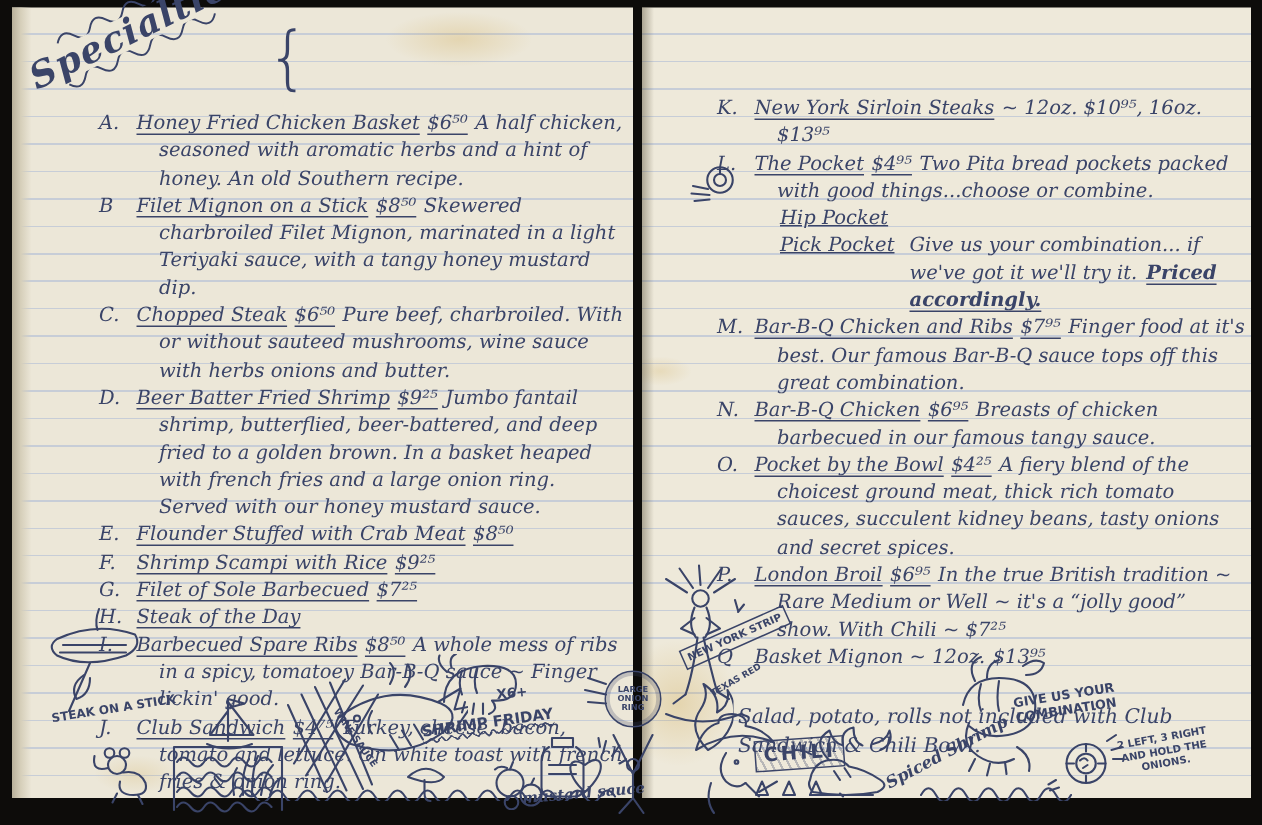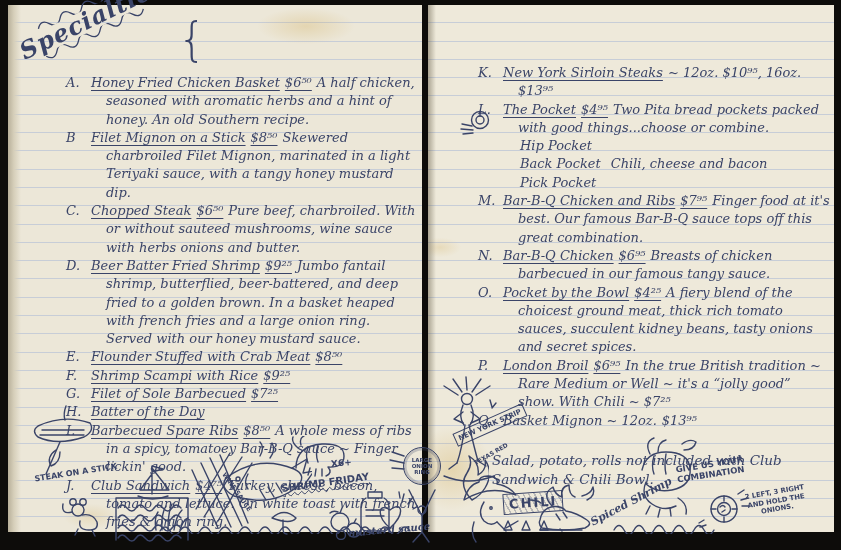--- a/index.html
+++ b/index.html
@@ -73,21 +73,21 @@
   .list.lcol{ left:66px; top:74px; width:352px; }
   .list.rcol{ left:478px; top:64px; width:352px; }
   .item{ display:flex; }
   .item .letter{ flex:0 0 25px; }
   .item .body{ flex:1; padding-left:15px; text-indent:-15px; }
   .und{ text-decoration:underline; text-decoration-thickness:1.2px; text-underline-offset:2.5px; }
   .noline .und{ text-decoration:none; }
   .pr{ margin-left:5px; }
   .ds{ margin-left:5px; }
   .sub{ display:flex; padding-left:42px; }
-  .sub .sname{ white-space:nowrap; margin-right:10px; }
+  .sub .sname{ white-space:nowrap; margin-right:10px;text-decoration:underline; }
   .sub .sdesc{ flex:1; }
   .priced{ margin-left:6px; font-weight:bold; text-decoration:underline; text-underline-offset:2.5px;}
   .footnote{ margin-top:21px; padding-left:14px; font-size:13.5px; line-height:19px; }
 
   
   .dd{ position:absolute; }
   .dd svg{ display:block; }
   .dd path, .dd circle, .dd line, .dd rect, .dd ellipse, .dd polyline{
     stroke:var(--ink); fill:none; stroke-width:1.4; stroke-linecap:round; stroke-linejoin:round;
   }
@@ -163,21 +163,21 @@
   <div class="item">
       <span class="letter">F.</span>
       <span class="body"><span class="und"><span>Shrimp Scampi with Rice</span><span class="pr">$9²⁵</span></span></span>
     </div>
   <div class="item">
       <span class="letter">G.</span>
       <span class="body"><span class="und"><span>Filet of Sole Barbecued</span><span class="pr">$7²⁵</span></span></span>
     </div>
   <div class="item">
       <span class="letter">H.</span>
-      <span class="body"><span class="und"><span>Batter of the Day</span></span></span>
+      <span class="body"><span class="und"><span>Steak of the Day</span></span></span>
     </div>
   <div class="item">
       <span class="letter">I.</span>
       <span class="body"><span class="und"><span>Barbecued Spare Ribs</span><span class="pr">$8⁵⁰</span></span><span class="ds">A whole mess of ribs in a spicy, tomatoey Bar-B-Q sauce ~ Finger lickin' good.</span></span>
     </div>
   <div class="item">
       <span class="letter">J.</span>
       <span class="body"><span class="und"><span>Club Sandwich</span><span class="pr">$4⁷⁵</span></span><span class="ds">Turkey, cheese, bacon, tomato and lettuce. On white toast with french fries &amp; onion ring.</span></span>
     </div>
 </div>
@@ -188,25 +188,22 @@
       <span class="body"><span class="und"><span>New York Sirloin Steaks</span></span><span class="ds">~ 12oz. $10⁹⁵, 16oz. $13⁹⁵</span></span>
     </div>
   <div class="item">
       <span class="letter">L.</span>
       <span class="body"><span class="und"><span>The Pocket</span><span class="pr">$4⁹⁵</span></span><span class="ds">Two Pita bread pockets packed with good things...choose or combine.</span></span>
     </div>
   <div class="sub">
       <span class="sname">Hip Pocket</span>
     </div>
   <div class="sub">
-      <span class="sname">Back Pocket</span>
-      <span class="sdesc">Chili, cheese and bacon</span>
-    </div>
-  <div class="sub">
       <span class="sname">Pick Pocket</span>
+      <span class="sdesc"><span>Give us your combination... if we've got it we'll try it.</span><span class="priced">Priced accordingly.</span></span>
     </div>
   <div class="item">
       <span class="letter">M.</span>
       <span class="body"><span class="und"><span>Bar-B-Q Chicken and Ribs</span><span class="pr">$7⁹⁵</span></span><span class="ds">Finger food at it's best. Our famous Bar-B-Q sauce tops off this great combination.</span></span>
     </div>
   <div class="item">
       <span class="letter">N.</span>
       <span class="body"><span class="und"><span>Bar-B-Q Chicken</span><span class="pr">$6⁹⁵</span></span><span class="ds">Breasts of chicken barbecued in our famous tangy sauce.</span></span>
     </div>
   <div class="item">

